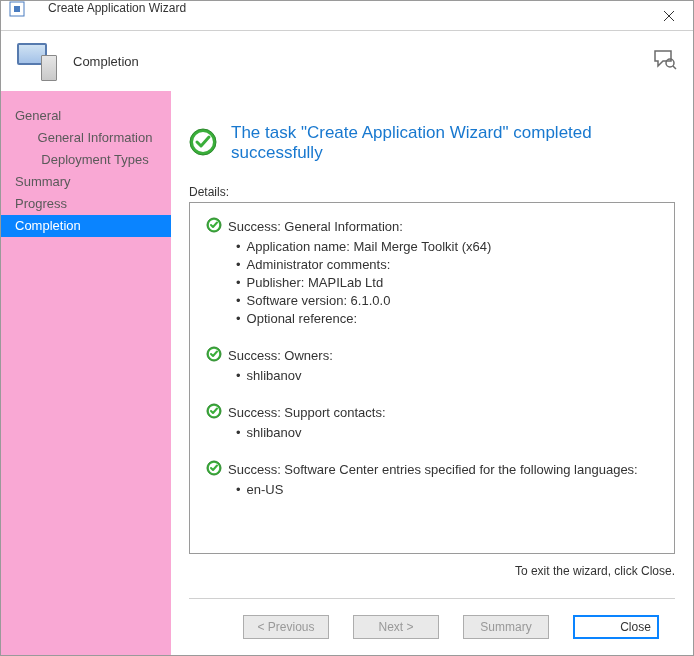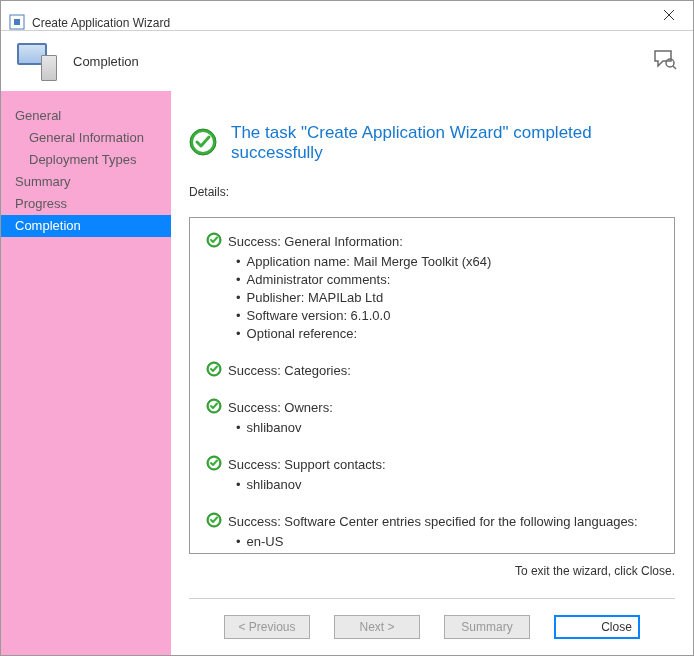--- a/index.html
+++ b/index.html
@@ -14,24 +14,25 @@
     width: 694px;
     height: 656px;
     border: 1px solid #9a9a9a;
     display: flex;
     flex-direction: column;
     background: #fff;
   }
   .titlebar {
     height: 30px;
     display: flex;
-    align-items: flex-end;
+    align-items: flex-start;
     border-bottom: 1px solid #d0d0d0;
     padding: 0 2px 0 8px;
     background: #fff;
+    gap: 16px;
   }
   .titlebar .app-icon {
     width: 16px; height: 16px;
     margin-right: 7px;
     display:flex;align-items:center;justify-content:center;
   }
   .titlebar .title { flex: 1; color: #333; }
   .titlebar .close-btn {
     width: 44px; height: 30px;
     display: flex; align-items: center; justify-content: center;
@@ -78,21 +79,21 @@
     background: #f9a8d4;
     padding-top: 14px;
     font-size: 13px;
     color: #5a5a5a;
   }
   .sidebar .nav-item {
     padding: 3px 10px 3px 14px;
     line-height: 16px;
     cursor: pointer;
   }
-  .sidebar .nav-item.sub { padding-left: 28px; }
+  .sidebar .nav-item.sub { padding-left: 28px; text-align: center; }
   .sidebar .nav-item.selected {
     background: #0a84ff;
     color: #fff;
   }
 
   .content {
     flex: 1;
     padding: 16px 18px 0 18px;
     display: flex;
     flex-direction: column;
@@ -103,21 +104,21 @@
     align-items: center;
     margin: 16px 0 22px 0;
   }
   .banner .check-big { margin-right: 14px; flex-shrink:0; }
   .banner .banner-text {
     color: #1878cf;
     font-size: 17px;
     line-height: 20px;
   }
 
-  .details-label { font-size: 12px; margin-bottom: 18px; color: #333; }
+  .details-label { font-size: 12px; margin-bottom: 3px; color: #333; }
   .details-box {
     flex: 1;
     border: 1px solid #9a9a9a;
     overflow-y: scroll;
     padding: 14px 12px 8px 16px;
     font-size: 13px;
     color: #333;
     min-height: 0;
     background:#fff;
   }
@@ -128,21 +129,21 @@
   .section-items { margin-left: 30px; }
   .section-items .item { display: flex; align-items: baseline; line-height: 18px; }
   .section-items .bullet { margin-right: 6px; }
 
   .exit-text { margin: 10px 0 20px 0; font-size: 12px; color: #333; text-align: right; }
 
   .footer {
     border-top: 1px solid #d0d0d0;
     padding: 16px;
     display: flex;
-    justify-content: center;
+    justify-content: flex-end;
     gap: 24px;
     background:#fff;
   }
   .btn {
     width: 86px;
     height: 24px;
     border: 1px solid #adadad;
     background: #e9e9e9;
     font-size: 12px;
     color: #999;
@@ -254,31 +255,20 @@
               </div>
             </div>
           </div>
           <div class="section">
             <div class="section-head">
               <span class="mini-check"><svg width="16" height="16" viewBox="0 0 16 16">
                   <circle cx="8" cy="8" r="7" fill="#3AAE3A" stroke="#2d8a2d"></circle>
                   <circle cx="8" cy="8" r="5.2" fill="#fff"></circle>
                   <path d="M5 8 l2 2 l4 -4.5" fill="none" stroke="#3AAE3A" stroke-width="2" stroke-linecap="round" stroke-linejoin="round"></path>
                 </svg></span>
-              <span>Success: Categories:</span>
-            </div>
-            <div class="section-items"></div>
-          </div>
-          <div class="section">
-            <div class="section-head">
-              <span class="mini-check"><svg width="16" height="16" viewBox="0 0 16 16">
-                  <circle cx="8" cy="8" r="7" fill="#3AAE3A" stroke="#2d8a2d"></circle>
-                  <circle cx="8" cy="8" r="5.2" fill="#fff"></circle>
-                  <path d="M5 8 l2 2 l4 -4.5" fill="none" stroke="#3AAE3A" stroke-width="2" stroke-linecap="round" stroke-linejoin="round"></path>
-                </svg></span>
               <span>Success: Owners:</span>
             </div>
             <div class="section-items">
               <div class="item">
                 <span class="bullet">•</span>
                 <span>shlibanov</span>
               </div>
             </div>
           </div>
           <div class="section">

